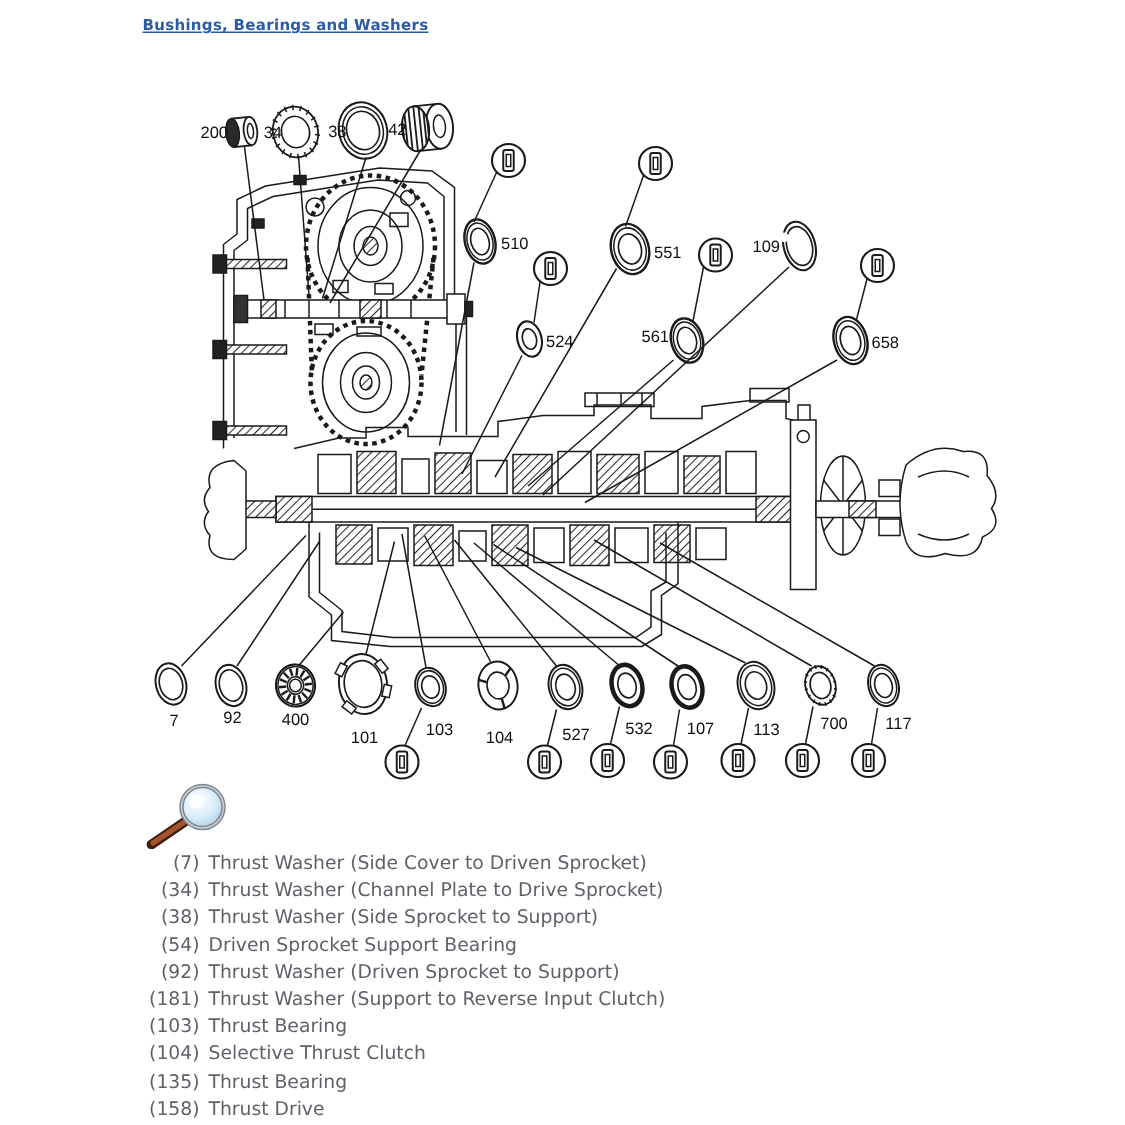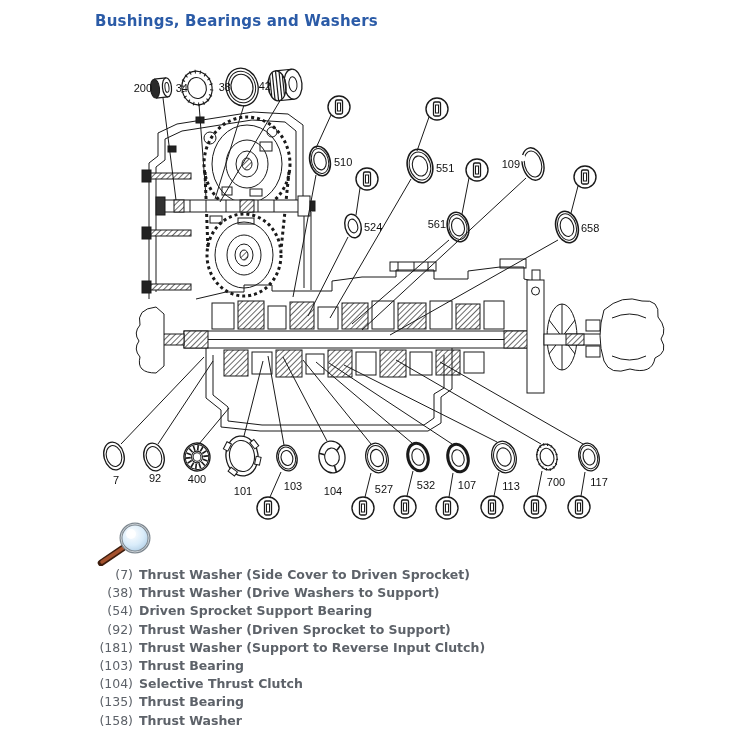--- a/index.html
+++ b/index.html
@@ -2,31 +2,31 @@
 <html><head>
 <meta charset="utf-8">
 <style>
   html,body{margin:0;padding:0;}
   body{
     width:750px;height:750px;background:#ffffff;overflow:hidden;position:relative;
     font-family:"DejaVu Sans",sans-serif;
   }
   .title{
     position:absolute;left:95px;top:12px;
-    font-size:15px;font-weight:bold;color:#2b5ba7;
-    letter-spacing:.2px;cursor:pointer;
+    font-size:10px;font-weight:bold;color:#2b5ba7;
+    text-decoration:underline;letter-spacing:.2px;cursor:pointer;
   }
   #diagram{position:absolute;left:0;top:0;}
   .legend{
     position:absolute;left:95px;top:566px;width:610px;
     color:#5d6269;font-size:12.5px;
   }
   .lrow{display:grid;grid-template-columns:38px 1fr;column-gap:6px;line-height:18.2px;}
   .lnum{text-align:right;white-space:nowrap;}
-  .ltext{white-space:nowrap;font-weight:bold;}
+  .ltext{white-space:nowrap;}
 </style>
 </head>
 <body>
 
 <div class="title">Bushings, Bearings and Washers</div>
 
 <svg id="diagram" width="750" height="566" viewBox="0 0 750 566">
   <defs>
     <pattern id="hatch" width="4" height="4" patternUnits="userSpaceOnUse" patternTransform="rotate(45)">
       <rect width="4" height="4" fill="#ffffff"></rect>
@@ -500,22 +500,26 @@
     <circle cx="131" cy="534" r="5" fill="#ffffff" opacity="0.85"></circle>
   </g>
 </svg>
 
 <div class="legend" id="legend-list">
     <div class="lrow">
       <span class="lnum">(7)</span>
       <span class="ltext">Thrust Washer (Side Cover to Driven Sprocket)</span>
     </div>
     <div class="lrow">
+      <span class="lnum">(34)</span>
+      <span class="ltext">Thrust Washer (Channel Plate to Drive Sprocket)</span>
+    </div>
+    <div class="lrow">
       <span class="lnum">(38)</span>
-      <span class="ltext">Thrust Washer (Drive Washers to Support)</span>
+      <span class="ltext">Thrust Washer (Side Sprocket to Support)</span>
     </div>
     <div class="lrow">
       <span class="lnum">(54)</span>
       <span class="ltext">Driven Sprocket Support Bearing</span>
     </div>
     <div class="lrow">
       <span class="lnum">(92)</span>
       <span class="ltext">Thrust Washer (Driven Sprocket to Support)</span>
     </div>
     <div class="lrow">
@@ -529,15 +533,15 @@
     <div class="lrow">
       <span class="lnum">(104)</span>
       <span class="ltext">Selective Thrust Clutch</span>
     </div>
     <div class="lrow">
       <span class="lnum">(135)</span>
       <span class="ltext">Thrust Bearing</span>
     </div>
     <div class="lrow">
       <span class="lnum">(158)</span>
-      <span class="ltext">Thrust Washer</span>
+      <span class="ltext">Thrust Drive</span>
     </div>
   </div>
 
 </body></html>

